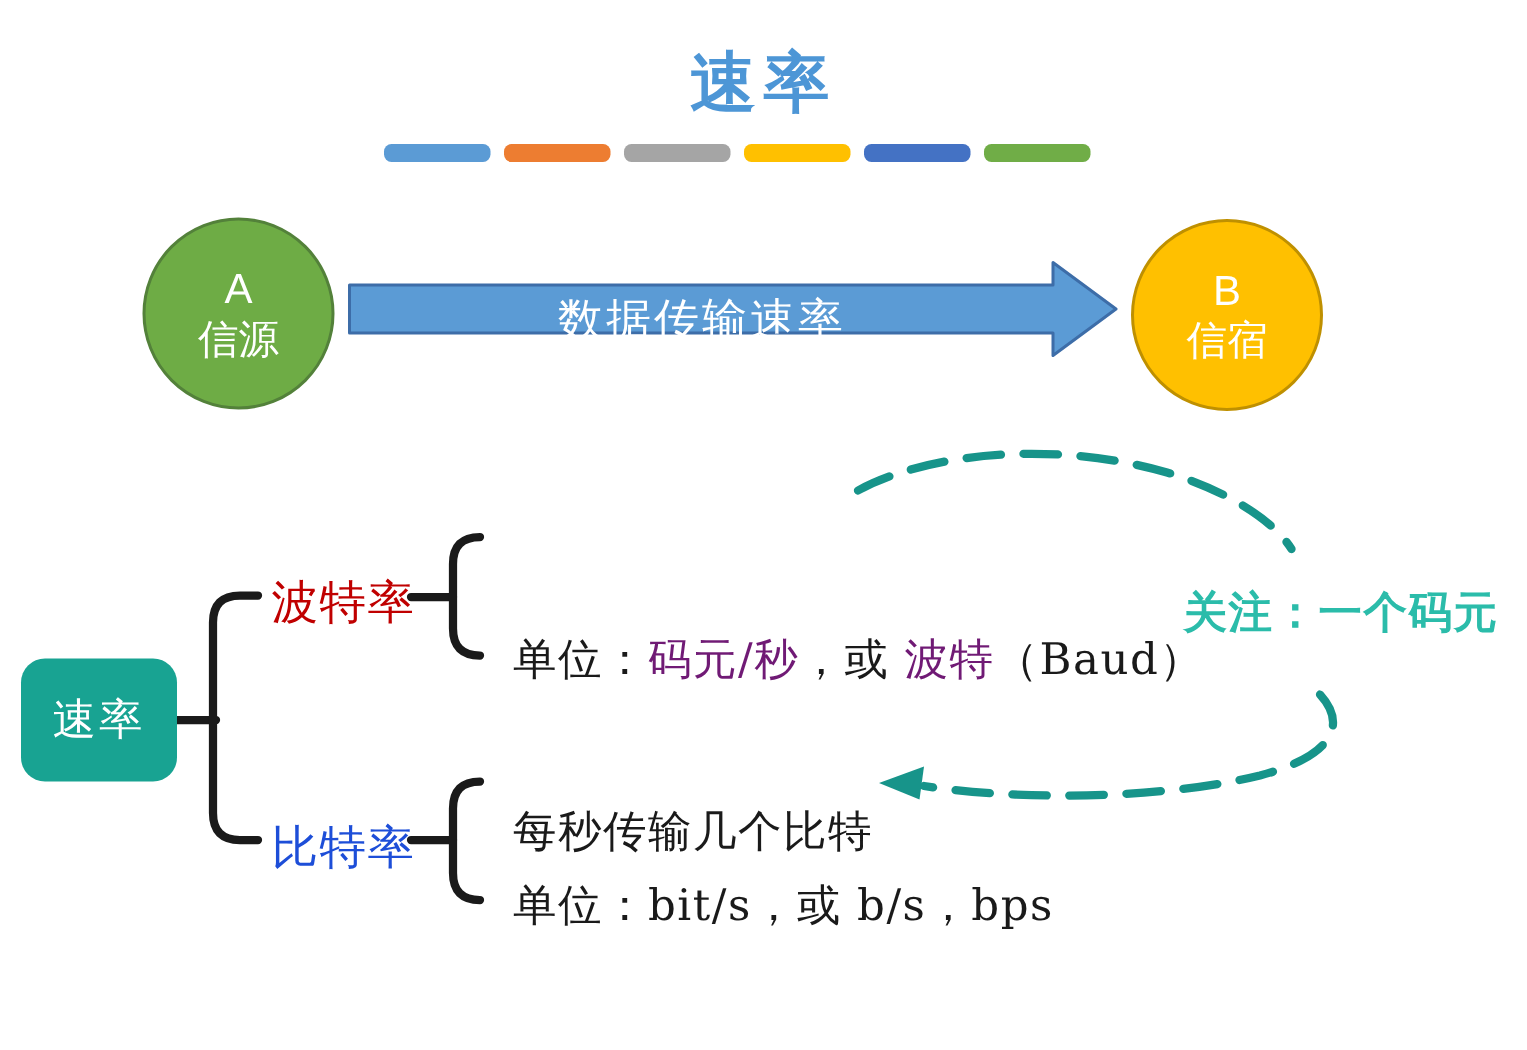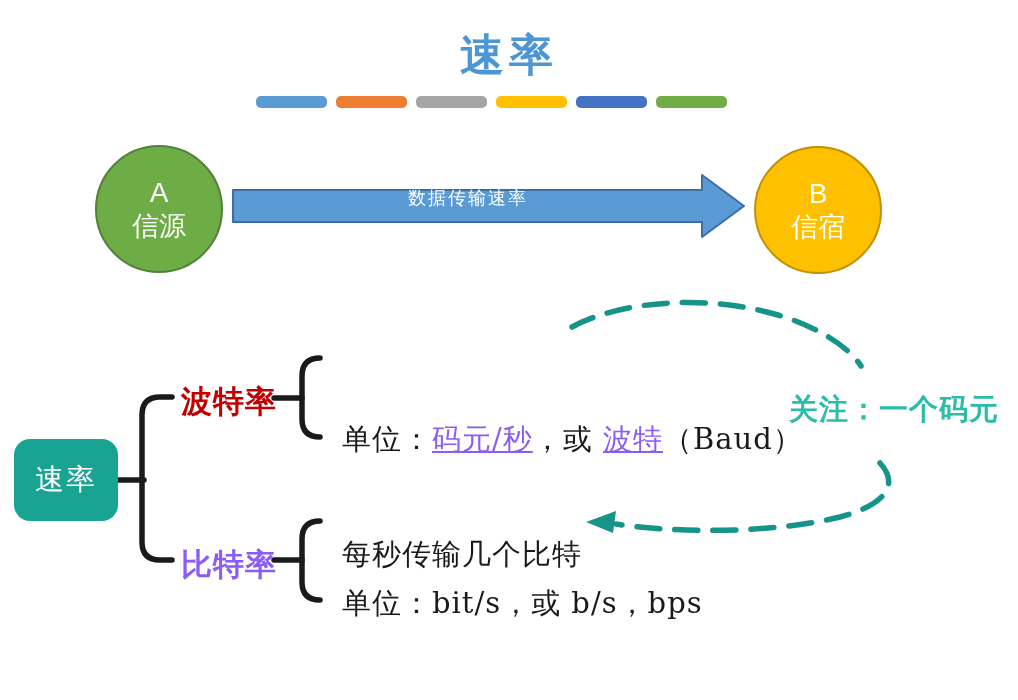--- a/index.html
+++ b/index.html
@@ -22,39 +22,39 @@
     width:124px;height:124px;border-radius:50%;
     display:flex;flex-direction:column;align-items:center;justify-content:center;
     color:#fff;line-height:1.2;
   }
   .node .letter{font-size:28px;}
   .node .nlabel{font-size:27px;}
   .node-a{left:95px;top:145px;background:#6EAC45;border:2px solid #53813A;}
   .node-b{left:754px;top:146px;background:#FFC000;border:2px solid #BF9000;}
   
   .arrow-label{
-    left:233px;top:181px;width:470px;height:34px;
+    left:233px;top:196px;width:470px;height:34px;
     display:flex;align-items:center;justify-content:center;
-    color:#fff;font-size:18px;letter-spacing:2px;
+    color:#fff;font-size:30px;letter-spacing:2px;
   }
   
   .root-box{
     left:14px;top:439px;width:104px;height:82px;border-radius:16px;
     background:#18A392;display:flex;align-items:center;justify-content:center;
     color:#fff;font-size:29px;letter-spacing:2px;
   }
-  .branch-label{font-size:31px;font-weight:700;letter-spacing:1px;}
+  .branch-label{font-size:31px;font-weight:400;letter-spacing:1px;}
   .baud-label{left:181px;top:381px;color:#C00000;}
-  .bit-label{left:181px;top:544px;color:#8b5cf6;}
+  .bit-label{left:181px;top:544px;color:#1d4ed8;}
   .leaf{font-size:29px;color:#1a1a1a;font-weight:500;letter-spacing:1px;}
   .leaf-def1{left:342px;top:343px;}
   .leaf-unit1{left:342px;top:420px;font-family:"DejaVu Serif",serif;font-weight:500;}
   .leaf-def2{left:342px;top:505px;margin-top:30px;}
   .leaf-unit2{left:342px;top:584px;font-family:"DejaVu Serif",serif;font-weight:500;text-align:center;}
-  .red-seg{color:#8b5cf6;text-decoration:underline;}
+  .red-seg{color:#701a75;}
   
   .annotation{
     left:789px;top:388px;color:#2BBCAA;font-size:29px;font-weight:600;
     line-height:43px;letter-spacing:1px;white-space:nowrap;
   }
   svg.overlay{position:absolute;left:0;top:0;}
 </style>
 </head>
 <body>
 

